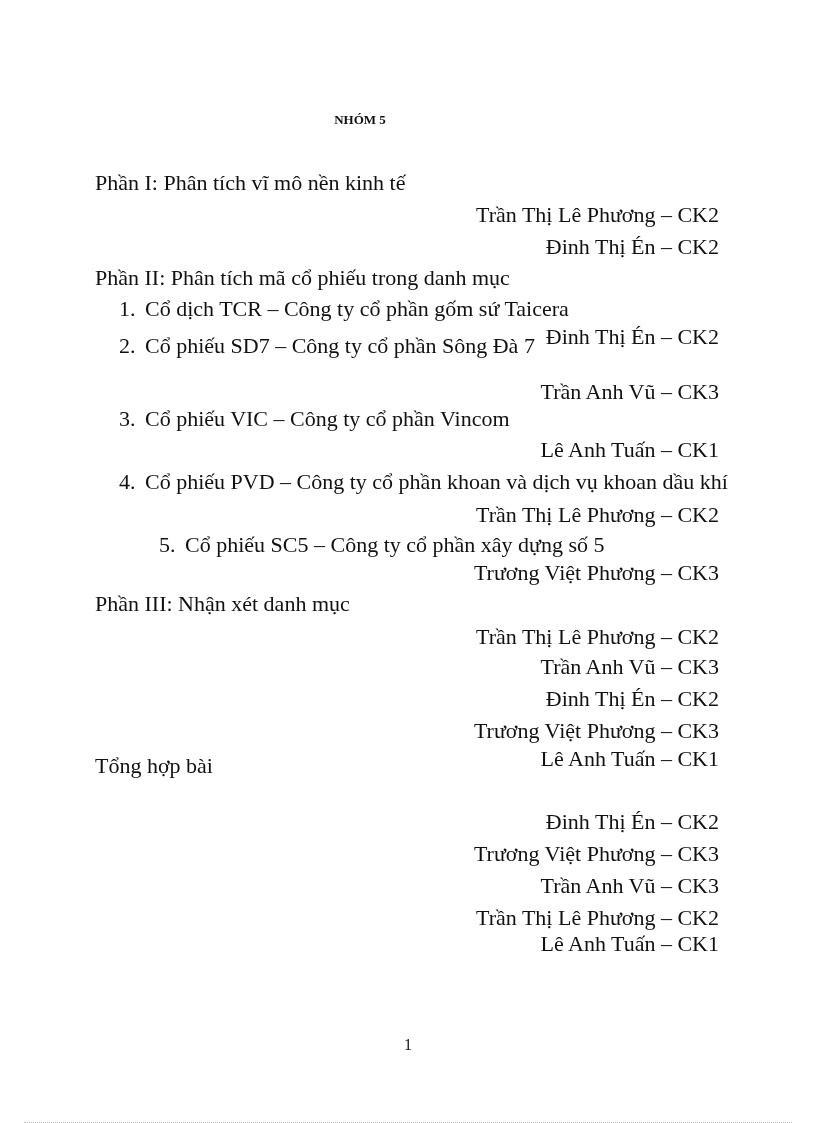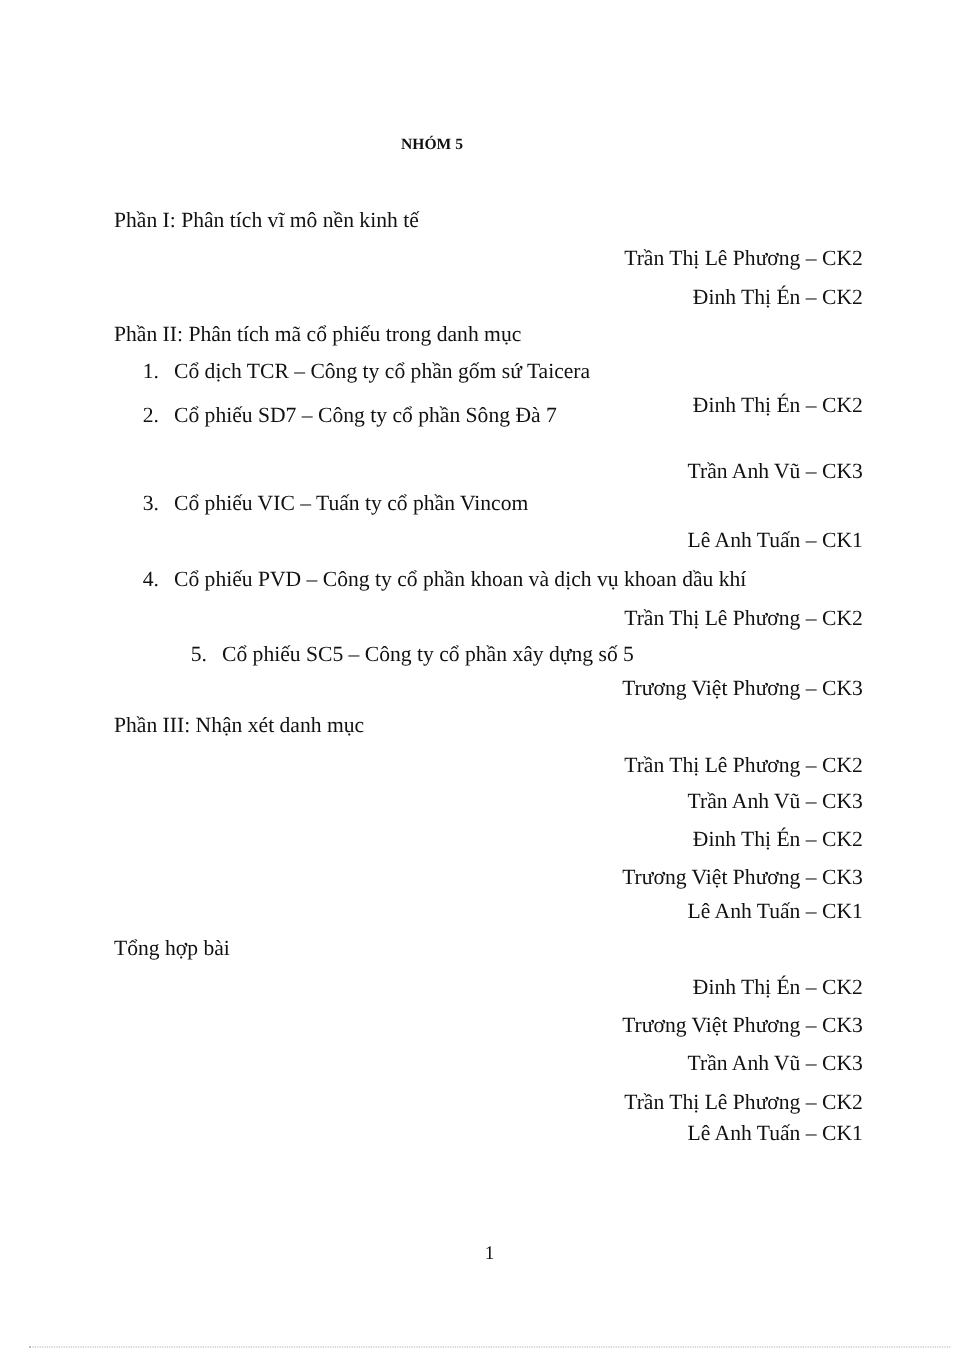--- a/index.html
+++ b/index.html
@@ -1,18 +1,18 @@
 <!DOCTYPE html>
 <html><head>
 <meta charset="utf-8">
 <style>
   html, body { margin:0; padding:0; background:#ffffff; }
   body { width:816px; height:1123px; position:relative; overflow:hidden;
          font-family:"Liberation Serif", "DejaVu Serif", serif; color:#111; }
-  .line { position:absolute; font-size:18px; line-height:20px; white-space:nowrap; }
+  .line { position:absolute; font-size:22px; line-height:20px; white-space:nowrap; }
   .title { left:0; width:720px; text-align:center; font-weight:bold; font-size:13px; }
   .left { left:95px; }
   .item { left:119px; }
   .item .num { display:inline-block; width:26px; }
   .right { right:97px; text-align:right; }
   .pagenum { left:0; width:816px; text-align:center; font-size:16px; }
   .dotline { position:absolute; left:24px; right:24px; top:1122px; border-top:1px dotted #bbb; }
 </style>
 </head>
 <body>
@@ -24,37 +24,37 @@
 <div class="line right" style="top:237px;">Đinh Thị Én – CK2</div>
 
 <div class="line left" style="top:268px;">Phần II: Phân tích mã cổ phiếu trong danh mục</div>
 
 <div class="line item" style="top:299px;"><span class="num">1.</span><span>Cổ dịch TCR – Công ty cổ phần gốm sứ Taicera</span></div>
 <div class="line right" style="top:327px;">Đinh Thị Én – CK2</div>
 
 <div class="line item" style="top:336px;"><span class="num">2.</span><span>Cổ phiếu SD7 – Công ty cổ phần Sông Đà 7</span></div>
 <div class="line right" style="top:382px;">Trần Anh Vũ – CK3</div>
 
-<div class="line item" style="top:409px;"><span class="num">3.</span><span>Cổ phiếu VIC – Tuấn ty cổ phần Vincom</span></div>
+<div class="line item" style="top:409px;"><span class="num">3.</span><span>Cổ phiếu VIC – Công ty cổ phần Vincom</span></div>
 <div class="line right" style="top:440px;">Lê Anh Tuấn – CK1</div>
 
 <div class="line item" style="top:472px;"><span class="num">4.</span><span>Cổ phiếu PVD – Công ty cổ phần khoan và dịch vụ khoan dầu khí</span></div>
 <div class="line right" style="top:505px;">Trần Thị Lê Phương – CK2</div>
 
 <div class="line item" style="top:535px;margin-left:40px;"><span class="num">5.</span><span>Cổ phiếu SC5 – Công ty cổ phần xây dựng số 5</span></div>
 <div class="line right" style="top:563px;">Trương Việt Phương – CK3</div>
 
 <div class="line left" style="top:594px;">Phần III: Nhận xét danh mục</div>
 <div class="line right" style="top:627px;">Trần Thị Lê Phương – CK2</div>
 <div class="line right" style="top:657px;">Trần Anh Vũ – CK3</div>
 <div class="line right" style="top:689px;">Đinh Thị Én – CK2</div>
 <div class="line right" style="top:721px;">Trương Việt Phương – CK3</div>
 <div class="line right" style="top:749px;">Lê Anh Tuấn – CK1</div>
 
-<div class="line left" style="top:780px;">Tổng hợp bài</div>
+<div class="line left" style="top:756px;">Tổng hợp bài</div>
 <div class="line right" style="top:812px;">Đinh Thị Én – CK2</div>
 <div class="line right" style="top:844px;">Trương Việt Phương – CK3</div>
 <div class="line right" style="top:876px;">Trần Anh Vũ – CK3</div>
 <div class="line right" style="top:908px;">Trần Thị Lê Phương – CK2</div>
 <div class="line right" style="top:934px;">Lê Anh Tuấn – CK1</div>
 
 <div class="line pagenum" style="top:1035px;">1</div>
 <div class="dotline"></div>
 
 </body></html>

